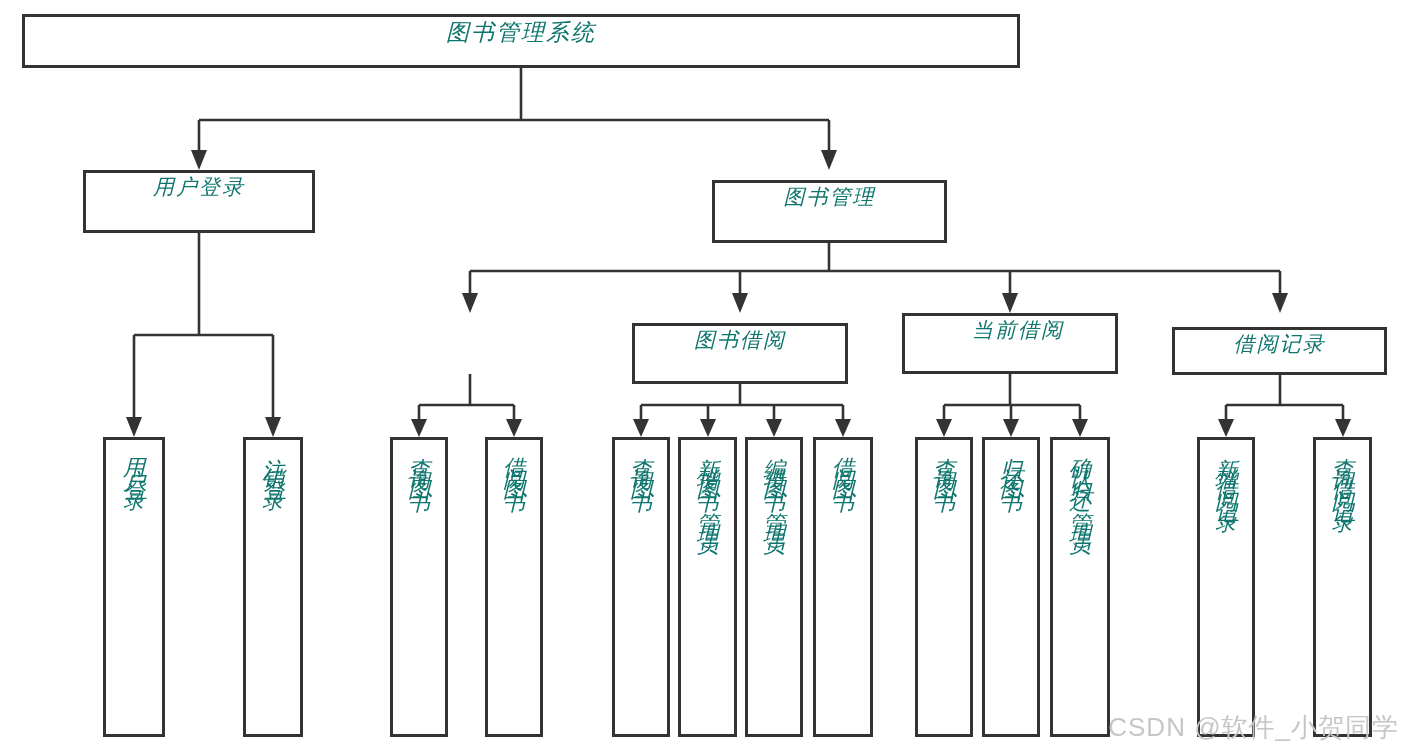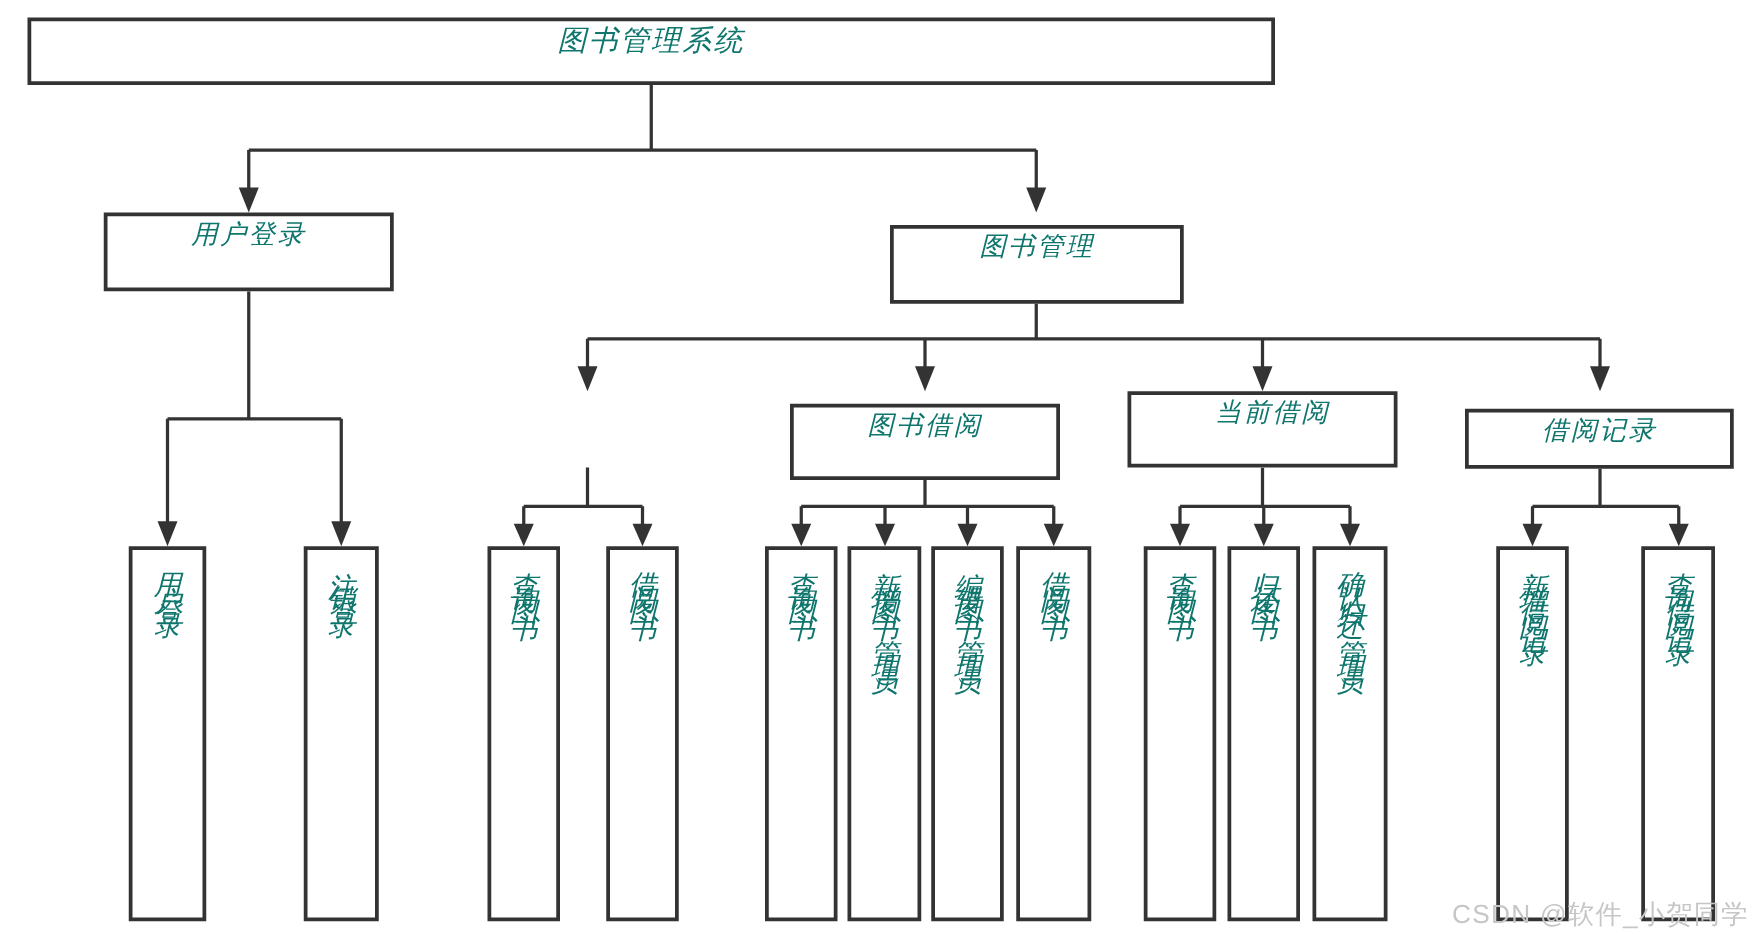--- a/index.html
+++ b/index.html
@@ -48,21 +48,21 @@
     text-orientation: mixed;
     font-size: 22px;
     letter-spacing: 11px;
     line-height: 1.1;
     white-space: nowrap;
   }
   .watermark {
     position: absolute;
     right: 6px;
     bottom: 2px;
-    font-size: 21px;
+    font-size: 26px;
     color: #c6c6c6;
     letter-spacing: 1px;
     z-index: 3;
     white-space: nowrap;
   }
 </style>
 </head>
 <body>
 
 <div class="canvas">

